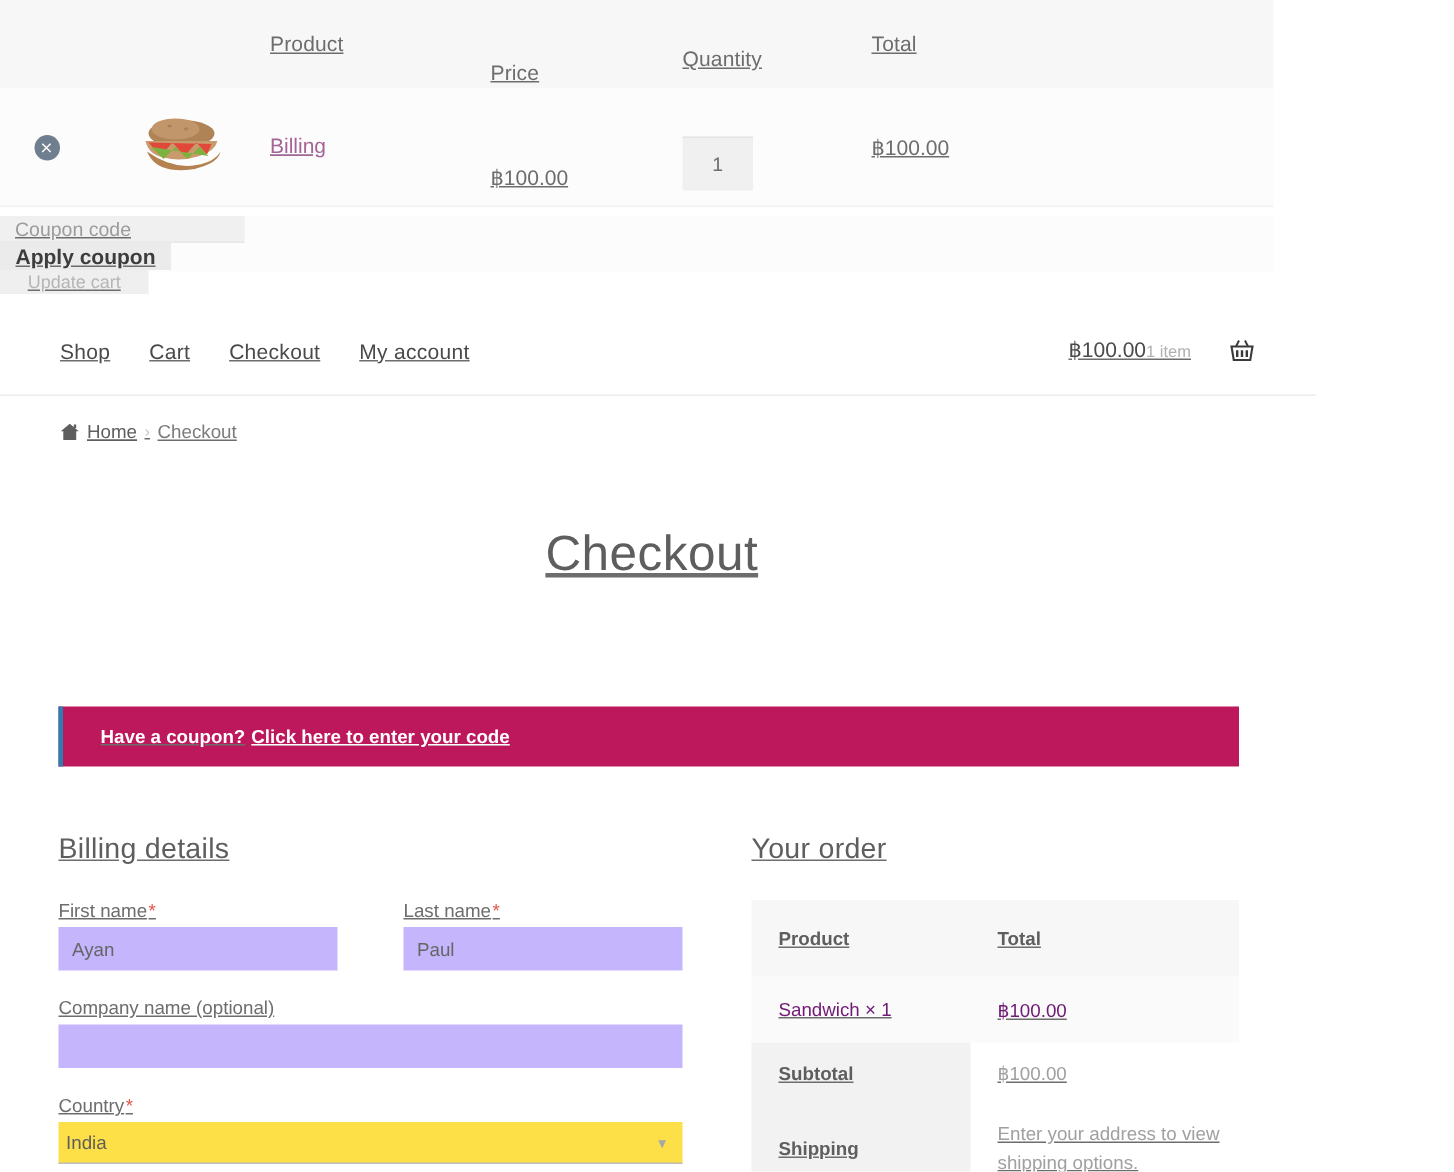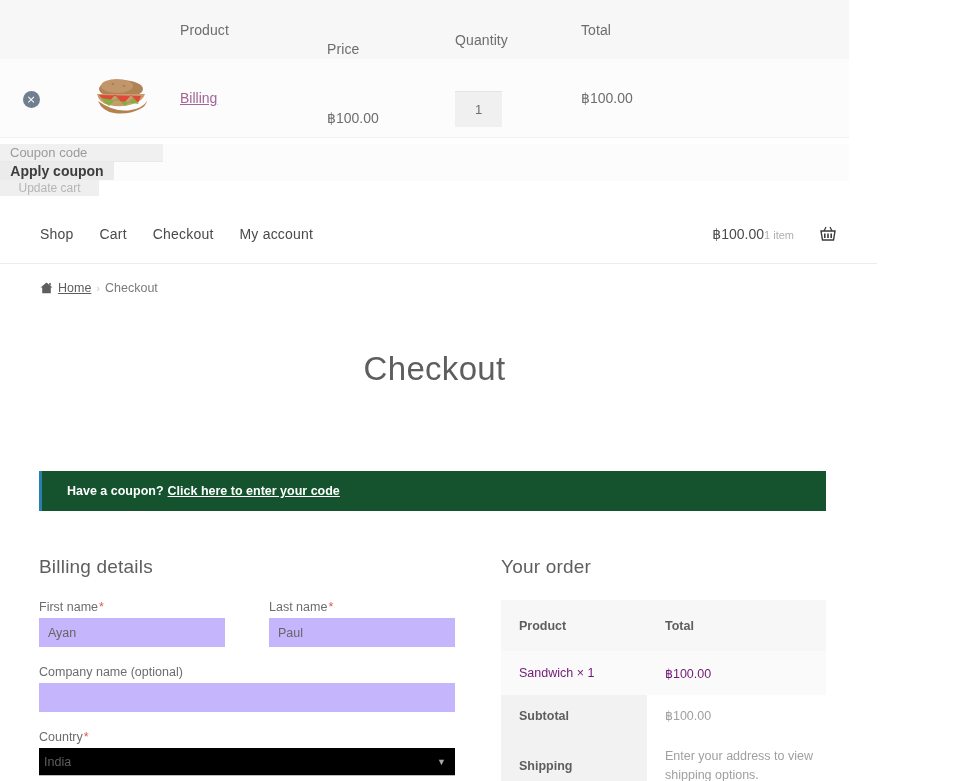--- a/index.html
+++ b/index.html
@@ -4,21 +4,21 @@
 <style>
   * { box-sizing: border-box; }
   html, body {
     margin: 0; padding: 0;
     width: 969px; height: 781px;
     background: #ffffff;
     font-family: "Liberation Sans", sans-serif;
     color: #6d6d6d;
     overflow: hidden;
   }
-  .page { position: relative; width: 969px; height: 781px; background:#fff; }
+  .page { position: relative; width: 969px; height: 781px; background:#fff;text-decoration:underline; }
 
   
   .cart-table { width: 849px; }
   .cart-head {
     height: 59px; background: #f7f7f7; display: flex; align-items: center;
   }
   .cart-row {
     height: 79px; background: #fcfcfc; display: flex; align-items: center;
     border-bottom: 1px solid #f1f1f1;
   }
@@ -100,21 +100,21 @@
 
   
   .page-title {
     text-align: center; font-size: 33px; font-weight: 300; color: #5e5e5e;
     margin-top: 55px; width: 869px; letter-spacing: .3px;
   }
 
   
   .coupon-banner {
     width: 787px; margin: 83px 0 0 39px; height: 40px;
-    background: #14532d; border-left: 3px solid #2a7fb0;
+    background: #be185d; border-left: 3px solid #2a7fb0;
     display: flex; align-items: center; padding-left: 25px;
     color: #ffffff; font-size: 12.5px; font-weight: bold;
   }
   .coupon-banner a {
     color: #ffffff; text-decoration: underline; margin-left: 4px; cursor: pointer;
   }
 
   
   .cols { display: flex; margin-top: 45px; padding-left: 39px; gap: 46px; }
   .col-billing { width: 416px; }
@@ -131,21 +131,21 @@
     width: 100%; height: 29px; background: #c4b5fd; border: none;
     padding-left: 9px; font-size: 12.5px; color: #666;
     font-family: "Liberation Sans", sans-serif;
   }
   .row2 { display: flex; gap: 44px; }
   .row2 > div { width: 186px; }
   .fieldgroup { margin-bottom: 18px; }
   .fg-wide { width: 416px; }
   .select-wrap { position: relative; width: 416px; }
   .field-select {
-    width: 100%; height: 28px; background: #000000; border: none;
+    width: 100%; height: 28px; background: #fde047; border: none;
     border-bottom: 1px solid #bdbdbd; padding-left: 5px;
     font-size: 12.5px; color: #5e5e5e; appearance: none;
     font-family: "Liberation Sans", sans-serif; cursor: pointer;
   }
   .sel-arrow {
     position: absolute; right: 9px; top: 9px; pointer-events: none;
     color: #a8a8a8; font-size: 9px;
   }
 
   

